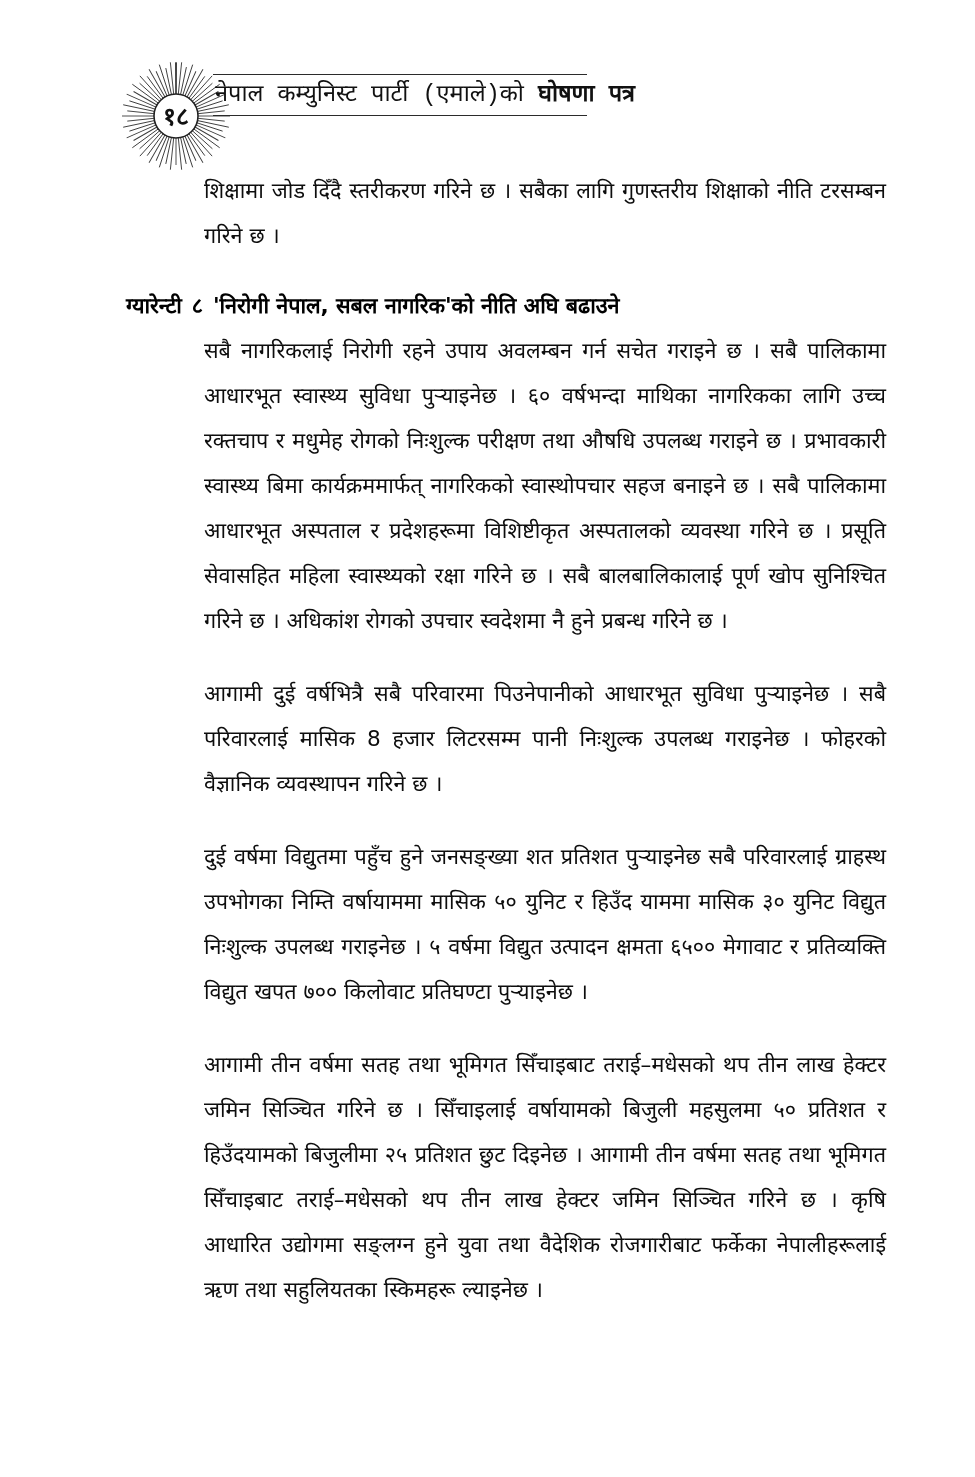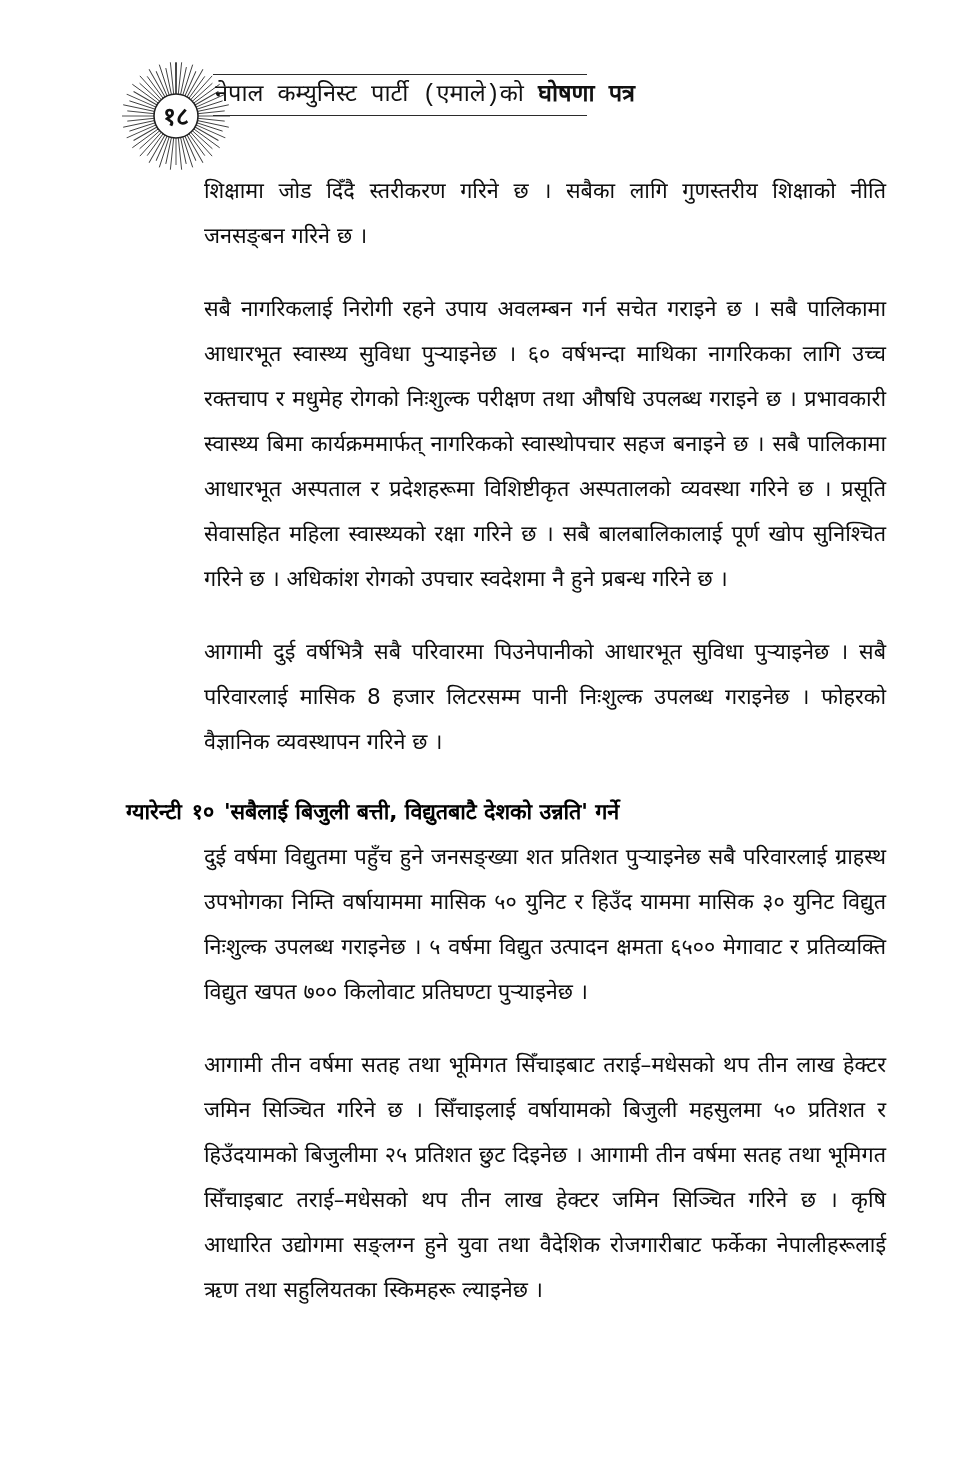--- a/index.html
+++ b/index.html
@@ -211,32 +211,32 @@
 
     <div class="header-rule-block">
       <div class="header-rule"></div>
       <div class="header-title"><span>नेपाल कम्युनिस्ट पार्टी (एमाले)को </span><span class="bold">घोषणा पत्र</span></div>
       <div class="header-rule"></div>
     </div>
   </div>
 
   <div class="content">
 
-    <p class="para lead">शिक्षामा जोड दिँदै स्तरीकरण गरिने छ । सबैका लागि गुणस्तरीय शिक्षाको नीति जनसङ्बन गरिने छ ।</p>
-
-    <div class="section">
+    <p class="para lead">शिक्षामा जोड दिँदै स्तरीकरण गरिने छ । सबैका लागि गुणस्तरीय शिक्षाको नीति टरसम्बन गरिने छ ।</p>
+
+    <div class="section">
+      <div class="section-heading"><span class="gnum">ग्यारेन्टी</span><span class="gnum">८</span><span>'निरोगी नेपाल, सबल नागरिक'को नीति अघि बढाउने</span></div>
       <p class="para section-body">सबै नागरिकलाई निरोगी रहने उपाय अवलम्बन गर्न सचेत गराइने छ । सबै पालिकामा आधारभूत स्वास्थ्य सुविधा पुऱ्याइनेछ । ६० वर्षभन्दा माथिका नागरिकका लागि उच्च रक्तचाप र मधुमेह रोगको निःशुल्क परीक्षण तथा औषधि उपलब्ध गराइने छ । प्रभावकारी स्वास्थ्य बिमा कार्यक्रममार्फत् नागरिकको स्वास्थोपचार सहज बनाइने छ । सबै पालिकामा आधारभूत अस्पताल र प्रदेशहरूमा विशिष्टीकृत अस्पतालको व्यवस्था गरिने छ । प्रसूति सेवासहित महिला स्वास्थ्यको रक्षा गरिने छ  । सबै बालबालिकालाई पूर्ण खोप सुनिश्चित गरिने छ । अधिकांश रोगको उपचार स्वदेशमा नै हुने प्रबन्ध गरिने छ ।</p>
     </div>
 
     <div class="section">
       <p class="para section-body">आगामी दुई वर्षभित्रै सबै परिवारमा पिउनेपानीको आधारभूत सुविधा पुऱ्याइनेछ । सबै परिवारलाई मासिक 8 हजार लिटरसम्म पानी निःशुल्क उपलब्ध गराइनेछ । फोहरको वैज्ञानिक व्यवस्थापन गरिने छ ।</p>
     </div>
 
     <div class="section">
-      <div class="section-heading"><span class="gnum">ग्यारेन्टी</span><span class="gnum">१०</span><span>'सबैलाई बिजुली बत्ती, विद्युतबाटै देशको उन्नति' गर्ने</span></div>
       <p class="para section-body">दुई वर्षमा विद्युतमा पहुँच हुने जनसङ्ख्या शत प्रतिशत पुऱ्याइनेछ सबै परिवारलाई ग्राहस्थ उपभोगका निम्ति वर्षायाममा मासिक ५० युनिट र हिउँद याममा मासिक ३० युनिट विद्युत निःशुल्क उपलब्ध गराइनेछ । ५ वर्षमा विद्युत उत्पादन क्षमता ६५०० मेगावाट र प्रतिव्यक्ति विद्युत खपत ७०० किलोवाट प्रतिघण्टा पुऱ्याइनेछ ।</p>
     </div>
 
     <div class="section">
       <p class="para section-body">आगामी तीन वर्षमा सतह तथा भूमिगत सिँचाइबाट तराई–मधेसको थप तीन लाख हेक्टर जमिन सिञ्चित गरिने छ । सिँचाइलाई वर्षायामको बिजुली महसुलमा ५० प्रतिशत र हिउँदयामको बिजुलीमा २५ प्रतिशत छुट दिइनेछ । आगामी तीन वर्षमा सतह तथा भूमिगत सिँचाइबाट तराई–मधेसको थप तीन लाख हेक्टर जमिन सिञ्चित गरिने छ । कृषि आधारित उद्योगमा सङ्लग्न हुने युवा तथा वैदेशिक रोजगारीबाट फर्केका नेपालीहरूलाई ऋण तथा सहुलियतका स्किमहरू ल्याइनेछ ।</p>
     </div>
 
   </div>
 </div>
 

